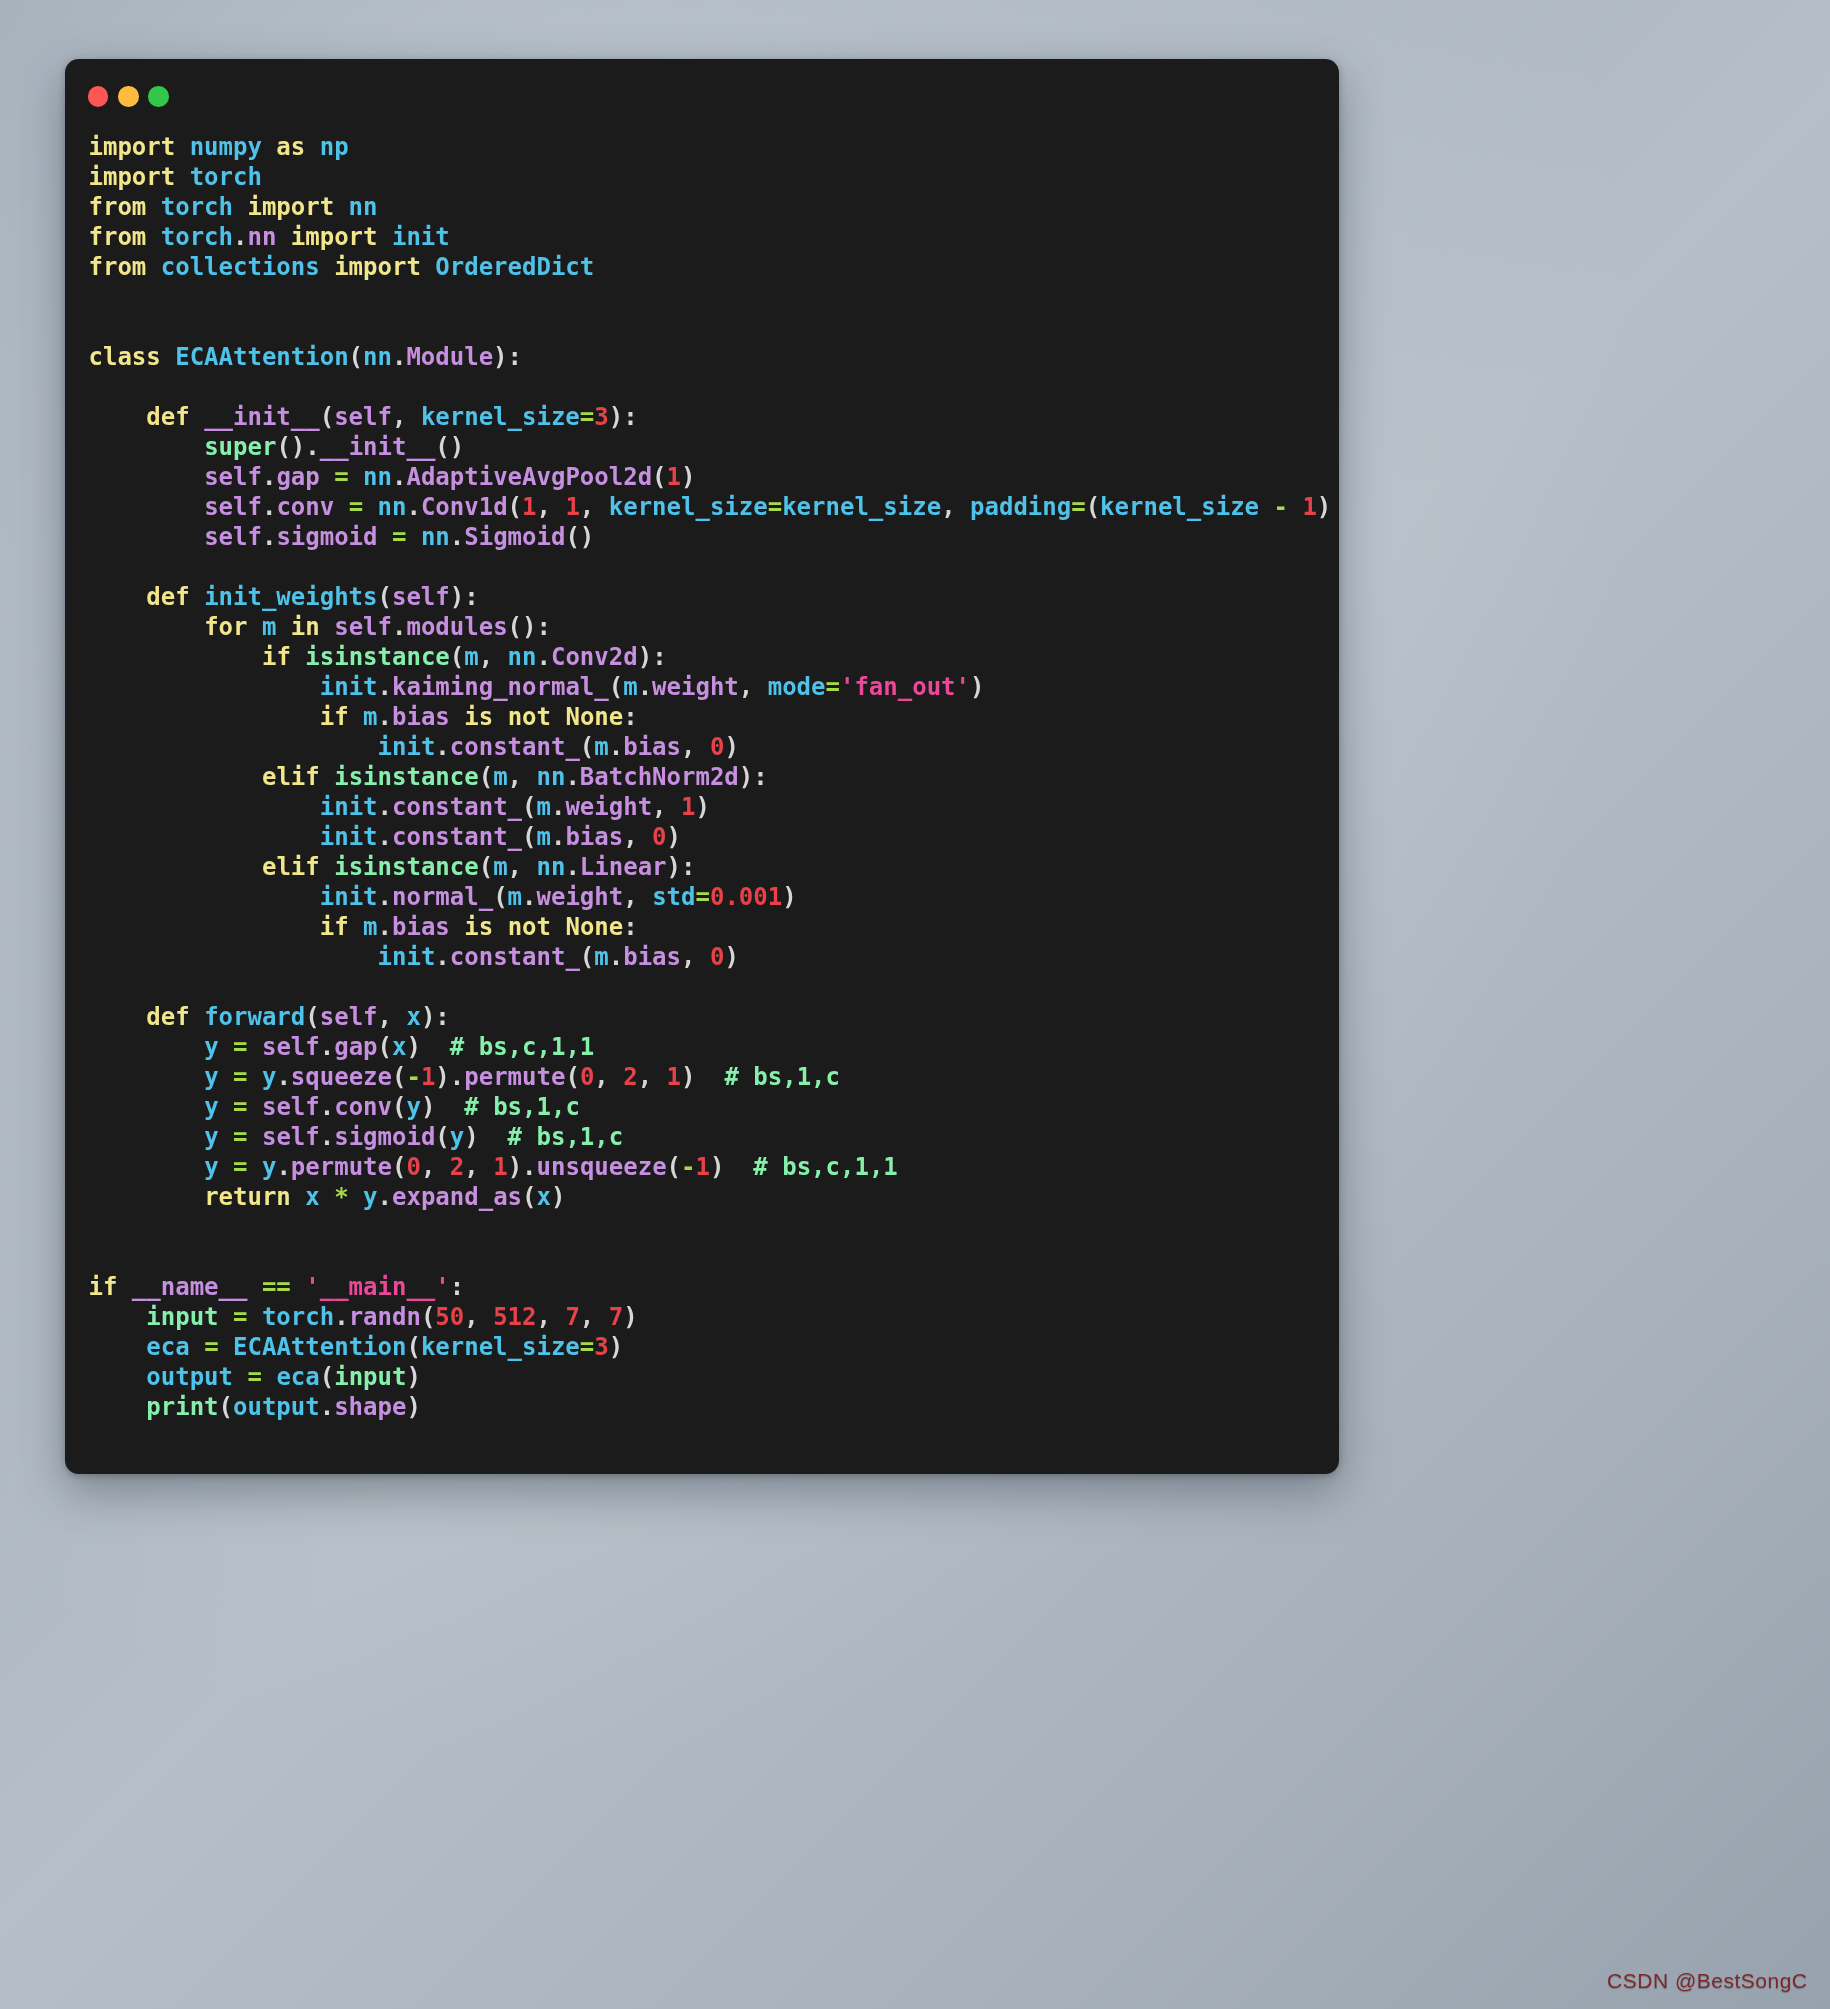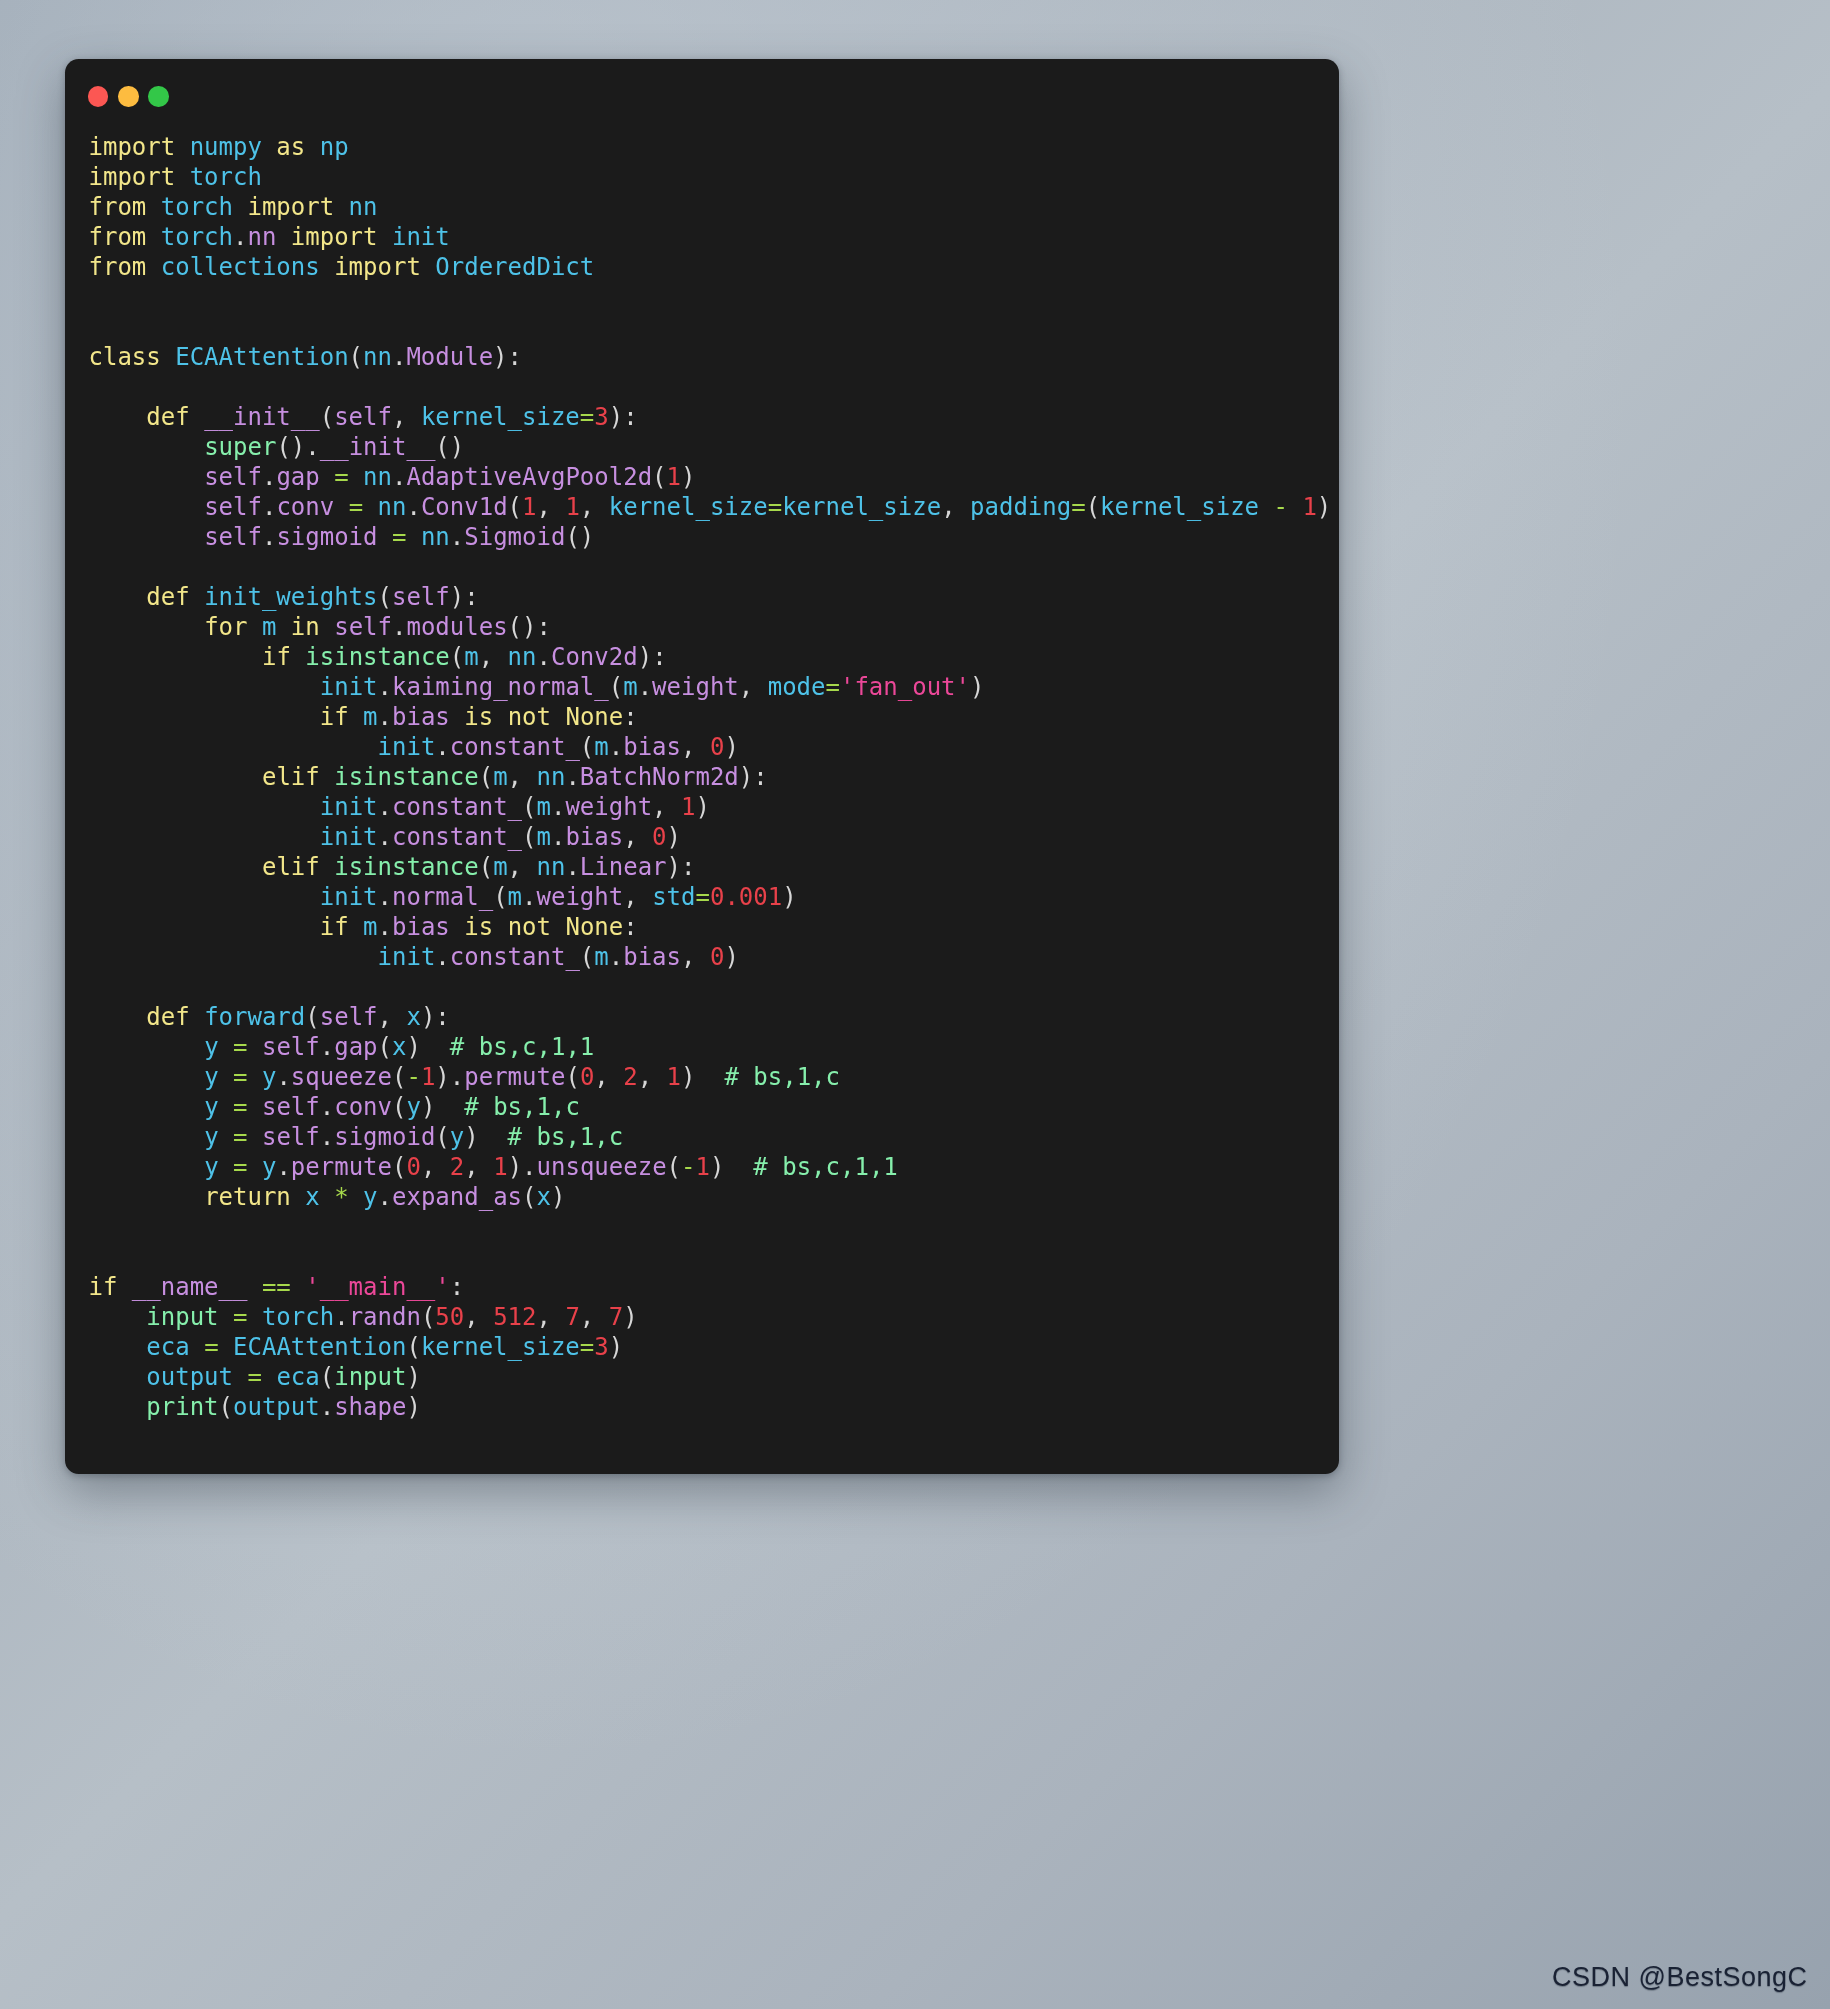--- a/index.html
+++ b/index.html
@@ -46,41 +46,42 @@
   .dot.amber { left: 53px; background: #fdbc40; }
   .dot.green { left: 83px; background: #33c748; }
 
   #code-area {
     padding: 0 0 0 23.5px;
     font-family: "DejaVu Sans Mono", monospace;
     font-size: 24px;
     line-height: 30px;
     white-space: pre;
     letter-spacing: 0px;
+    font-weight: bold;
   }
   .line { height: 30px; }
 
   
   .kw   { color: #f2e68a; }  
   .mod  { color: #4ec2e8; }  
   .attr { color: #c78fe0; }
   .num  { color: #e8414a; }  
   .op   { color: #a7d94c; }  
   .bi   { color: #86efac; }  
   .str  { color: #ec4899; }  
   .cm   { color: #86efac; }  
   .pn   { color: #d6d6d6; }  
 
   #watermark {
     position: absolute;
     right: 23.5px;
     bottom: 15.7px;
     font-family: "Liberation Sans", sans-serif;
-    font-size: 27px;
-    color: #0f172a;
+    font-size: 21px;
+    color: #7f1d1d;
     opacity: 0.92;
     text-shadow: 0 1px 1px rgba(90,100,112,0.75);
     letter-spacing: 0.5px;
   }
 </style>
 </head>
 <body>
 
 <div id="bg-sheen"></div>
 

